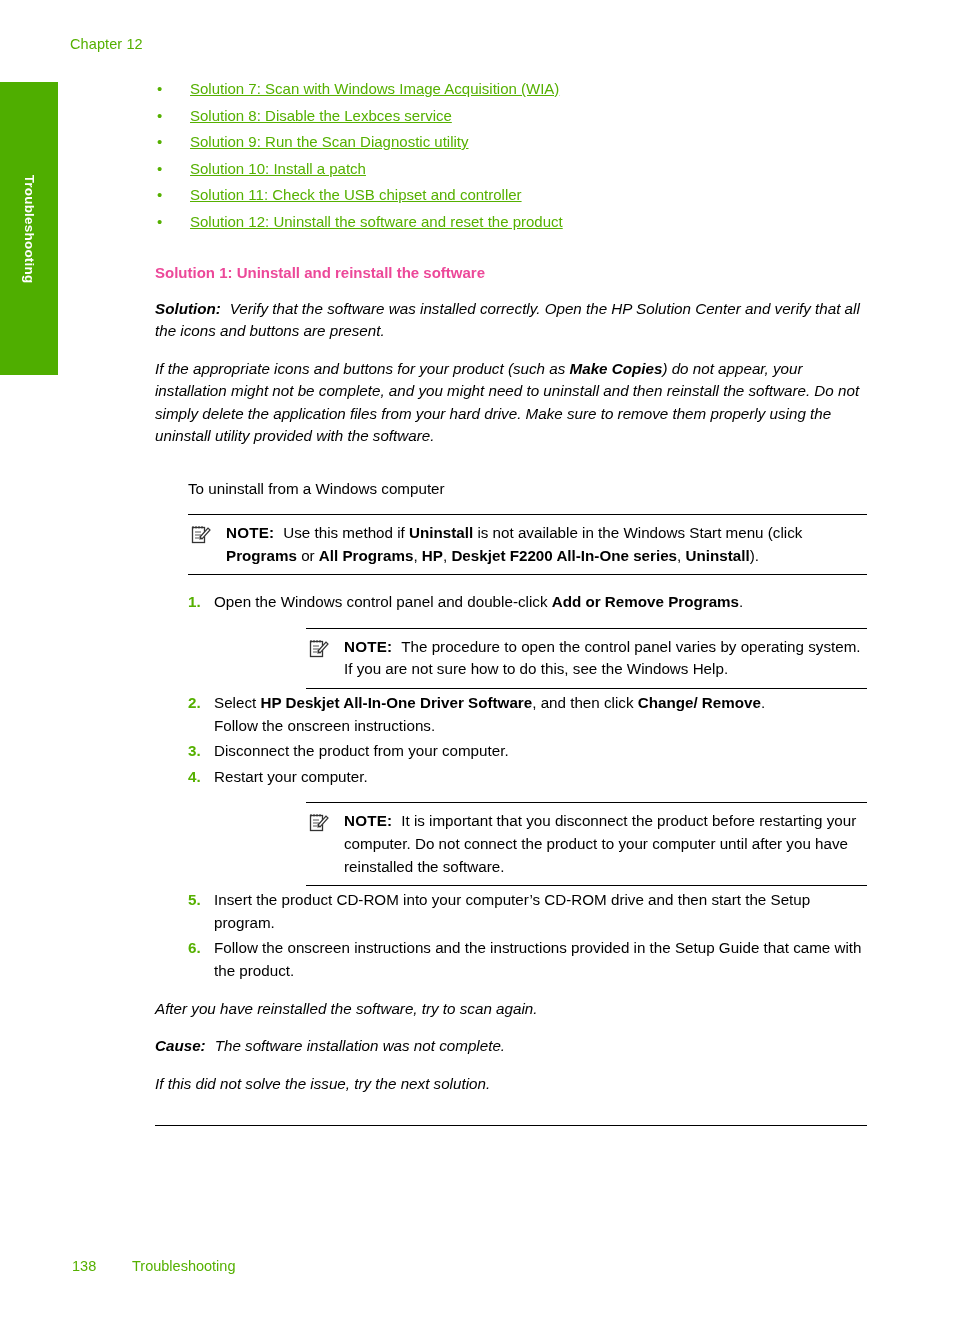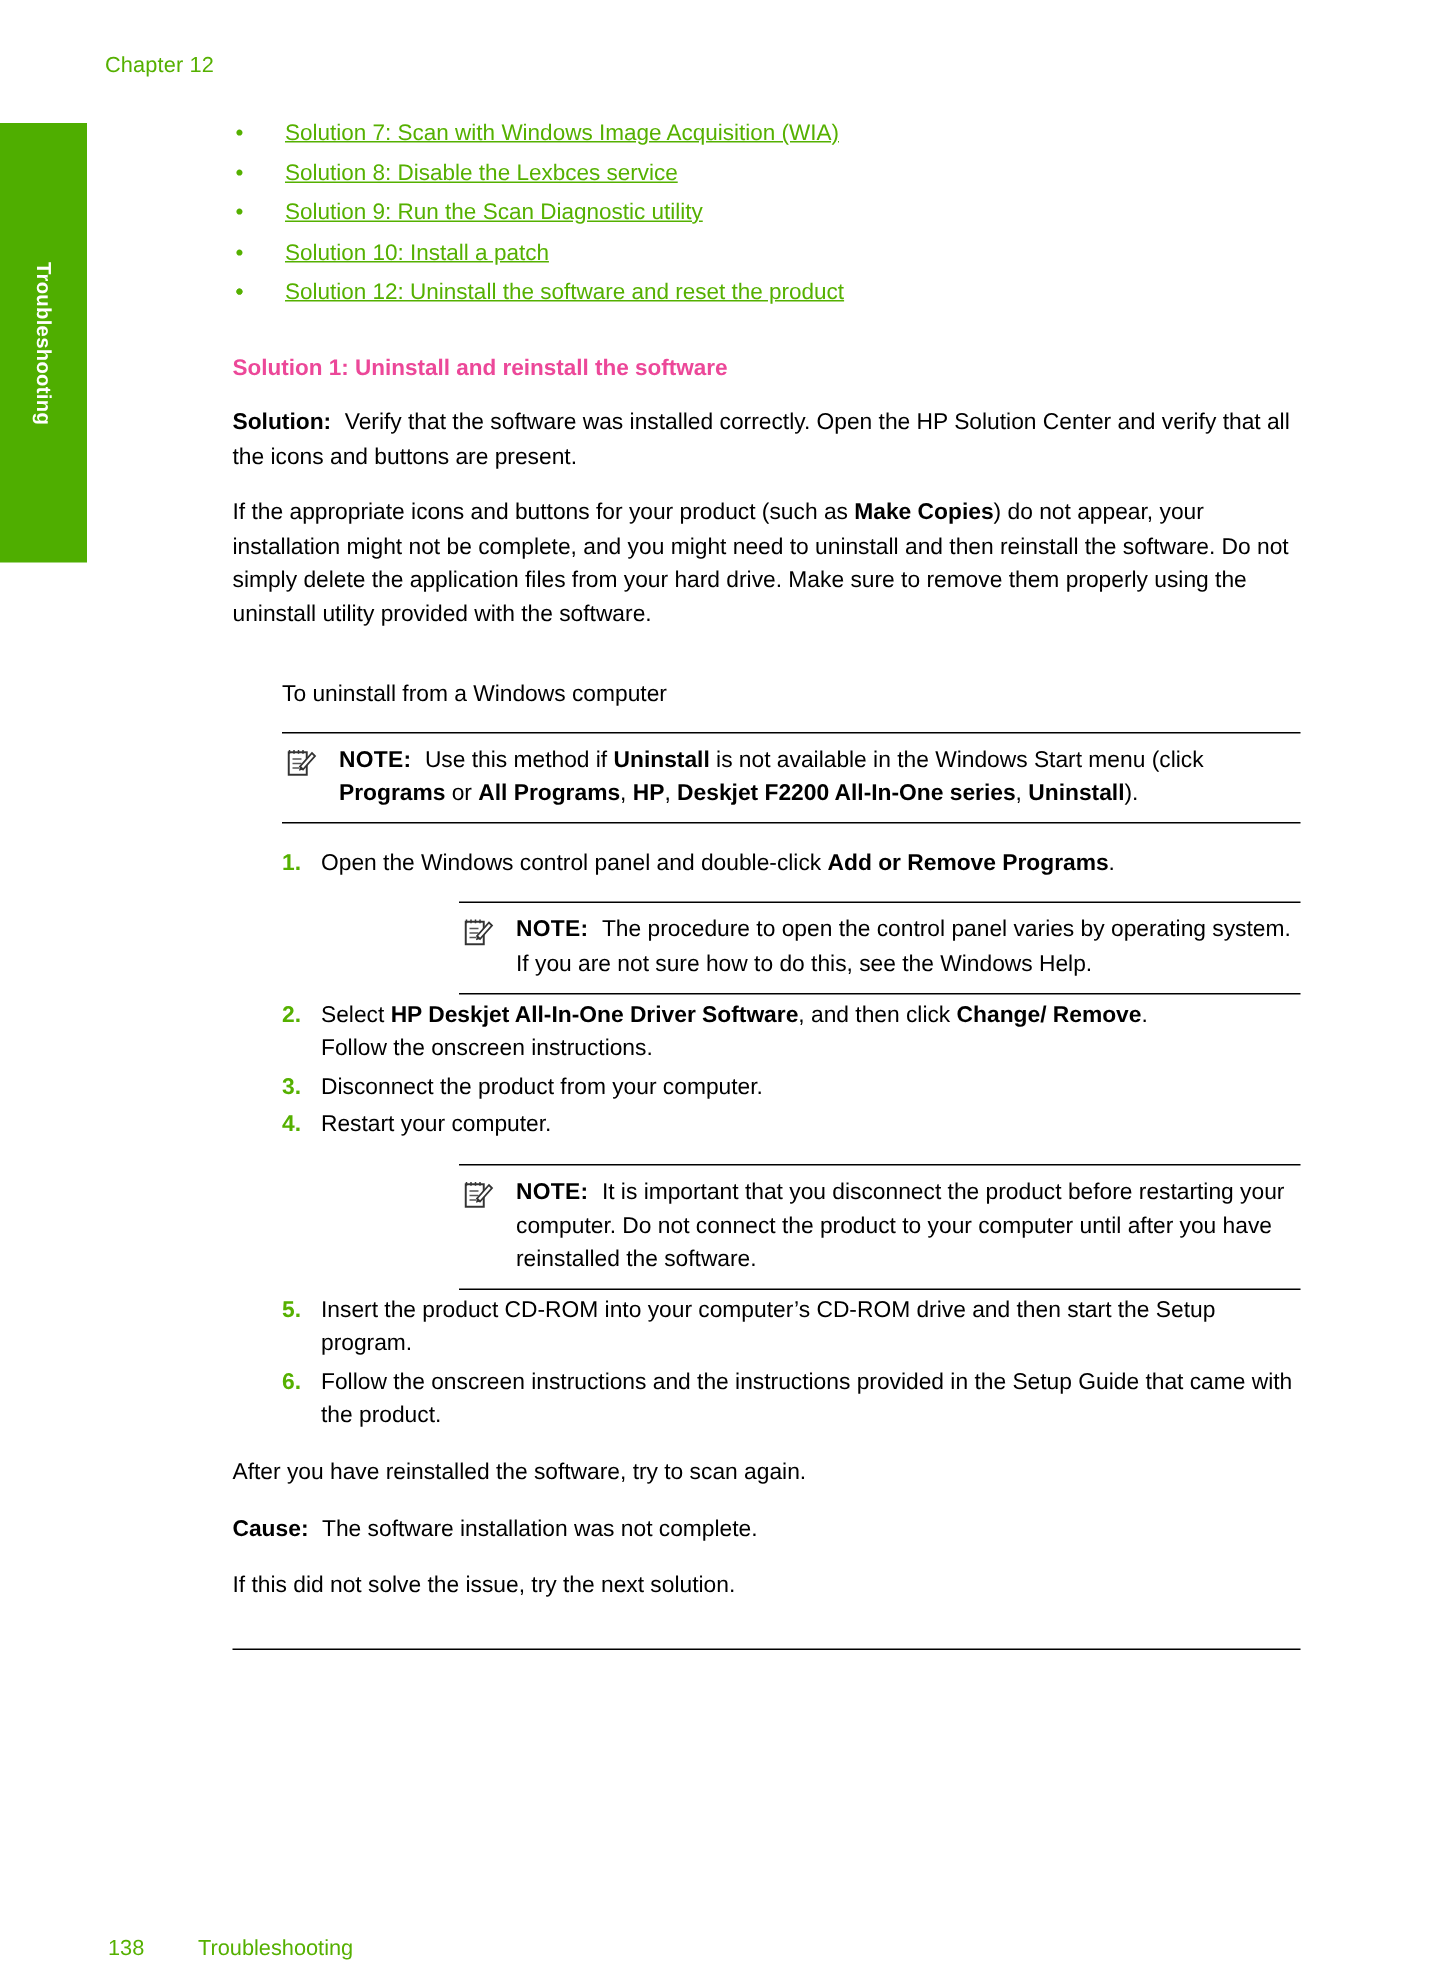--- a/index.html
+++ b/index.html
@@ -100,20 +100,21 @@
 
   
   .indent-1 {
     margin-left: 33px;
   }
   p.body {
     font-size: 15.2px;
     line-height: 22.6px;
     margin: 15px 0 0 0;
     text-align: left;
+    font-style: italic;
   }
   .lbl {
     font-weight: bold;
   }
   .lbl-gap {
     display: inline-block;
     width: 9px;
   }
   b, strong { font-weight: bold; }
 
@@ -196,21 +197,20 @@
   .footer {
     position: absolute;
     left: 72px;
     top: 1258px;
     font-size: 14.5px;
     color: #55b000;
   }
   .footer-page {
     display: inline-block;
     min-width: 60px;
-    margin-top: 33px;
   }
 </style>
 </head>
 <body>
 
 <div class="page">
 
   <div class="chapter-header">Chapter 12</div>
 
   <div class="side-tab">
@@ -231,20 +231,21 @@
       <li>
         <span class="link-bullet">•</span>
         <a class="doc-link">Solution 9: Run the Scan Diagnostic utility</a>
       </li>
       <li>
         <span class="link-bullet">•</span>
         <a class="doc-link">Solution 10: Install a patch</a>
       </li>
       <li>
         <span class="link-bullet">•</span>
+        <a class="doc-link">Solution 11: Check the USB chipset and controller</a>
       </li>
       <li>
         <span class="link-bullet">•</span>
         <a class="doc-link">Solution 12: Uninstall the software and reset the product</a>
       </li>
     </ul>
 
     <h2 class="section-heading">Solution 1: Uninstall and reinstall the software</h2>
 
     <p class="body indent-1"><span class="lbl">Solution:</span><span class="lbl-gap"></span><span>Verify that the software was installed correctly. Open the HP Solution Center and verify that all the icons and buttons are present.</span></p>

